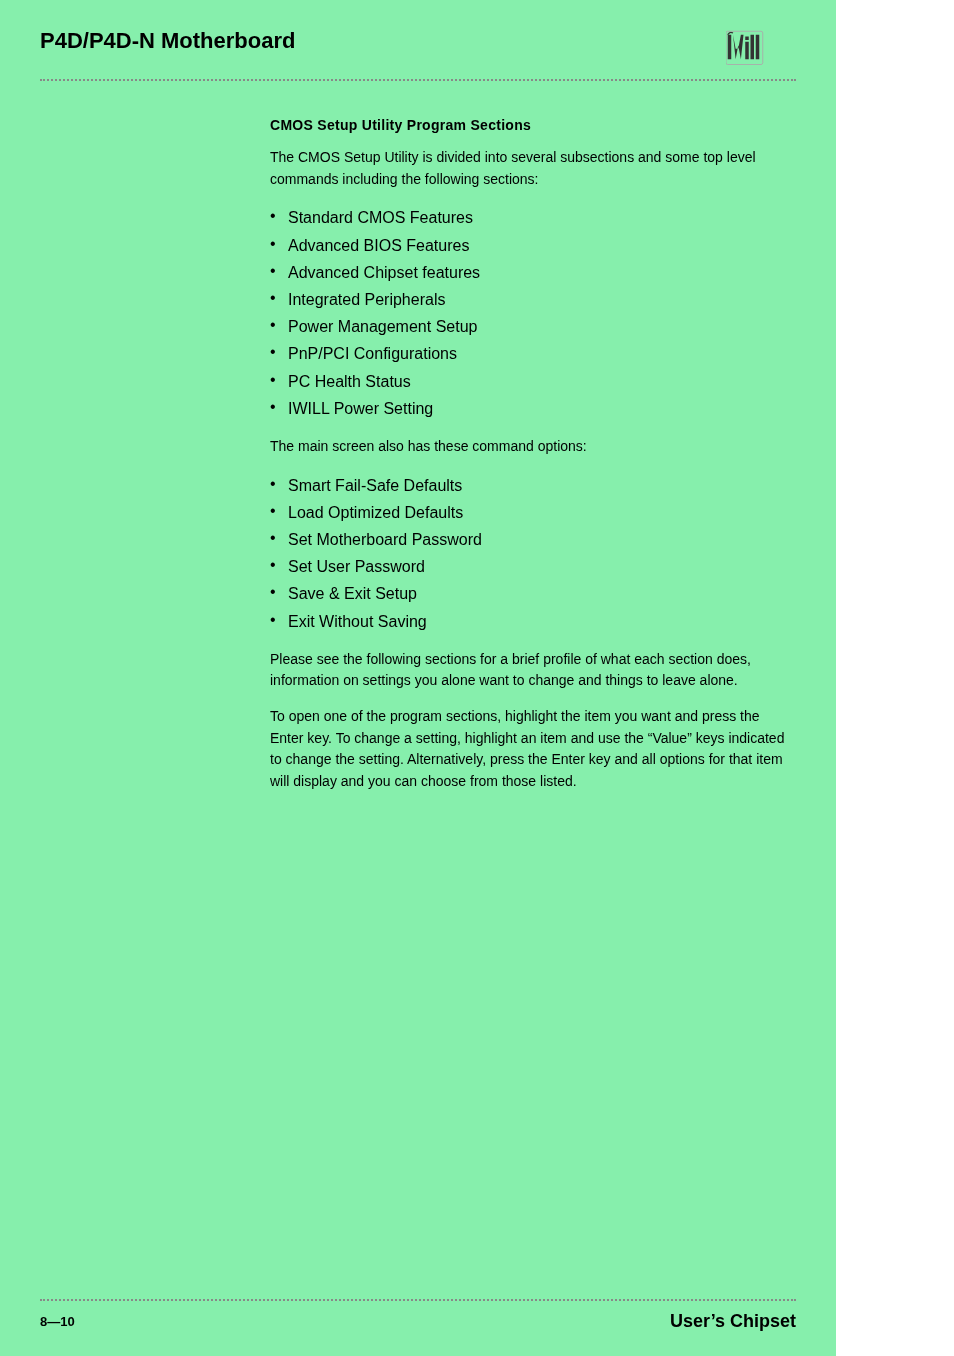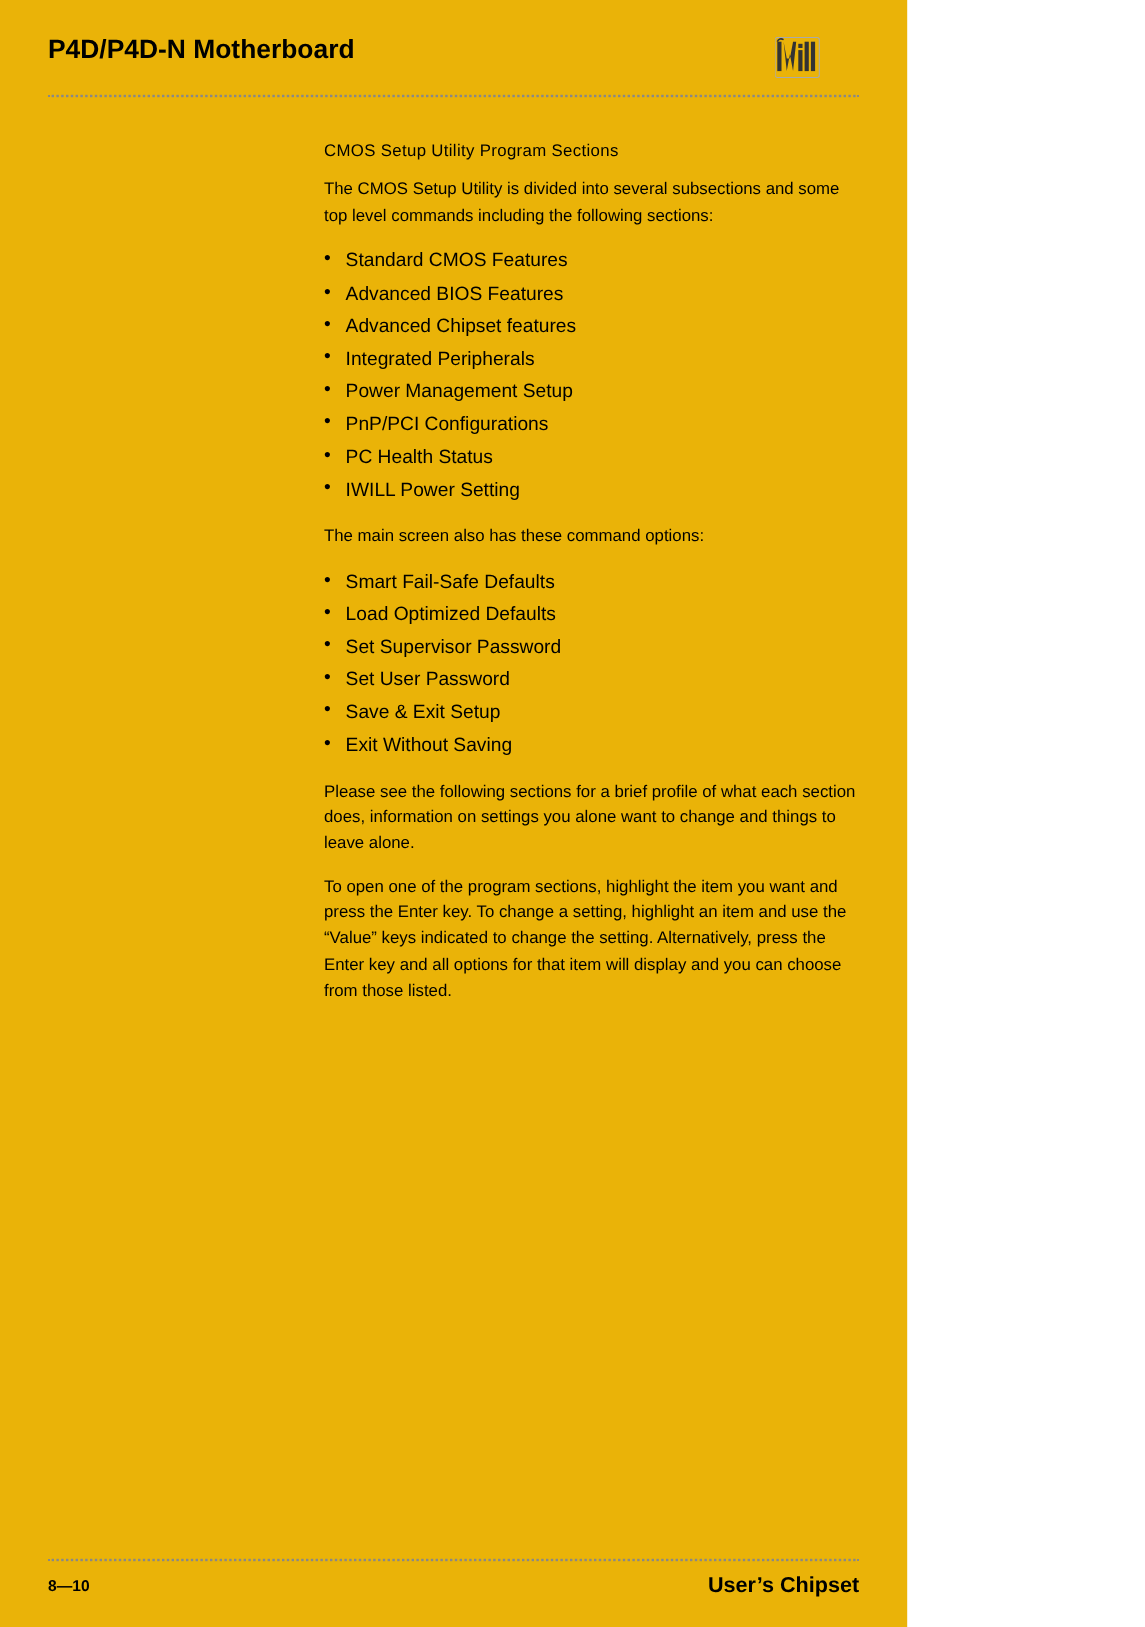--- a/index.html
+++ b/index.html
@@ -11,25 +11,25 @@
     body {
       width: 954px;
       min-height: 1356px;
       background: #ffffff;
       font-family: Georgia, 'Times New Roman', serif;
       color: #000000;
       position: relative;
     }
 
     .page {
-      width: 756px;
+      width: 836px;
       min-height: 1356px;
       padding: 0;
       position: relative;
-      background: #eab308;
+      background: #86efac;
     }
 
     
     .header {
       display: flex;
       justify-content: space-between;
       align-items: flex-start;
       padding: 28px 40px 0 40px;
       border-bottom: none;
     }
@@ -60,21 +60,21 @@
 
     
     .content {
       padding: 36px 40px 40px 270px;
       max-width: 954px;
     }
 
     .section-title {
       font-family: Arial, Helvetica, sans-serif;
       font-size: 14px;
-      font-weight: normal;
+      font-weight: bold;
       color: #000000;
       margin-bottom: 14px;
       letter-spacing: 0.02em;
     }
 
     .body-text {
       font-family: Arial, Helvetica, sans-serif;
       font-size: 14px;
       line-height: 1.55;
       color: #000000;
@@ -184,21 +184,21 @@
       <li><span>PnP/PCI Configurations</span></li>
       <li><span>PC Health Status</span></li>
       <li><span>IWILL Power Setting</span></li>
     </ul>
 
     <p class="body-text">The main screen also has these command options:</p>
 
     <ul class="bullet-list">
       <li><span>Smart Fail-Safe Defaults</span></li>
       <li><span>Load Optimized Defaults</span></li>
-      <li><span>Set Supervisor Password</span></li>
+      <li><span>Set Motherboard Password</span></li>
       <li><span>Set User Password</span></li>
       <li><span>Save &amp; Exit Setup</span></li>
       <li><span>Exit Without Saving</span></li>
     </ul>
 
     <p class="body-text">Please see the following sections for a brief profile of what each section does, information on  settings you alone want to change and things to leave alone.</p>
 
     <p class="body-text">To open one of the program sections, highlight the item you want and press the Enter key. To change a setting, highlight an item and use the “Value” keys indicated to change the setting. Alternatively, press the Enter key and all options for that item will display and you can choose from those listed.</p>
 
   </div>

